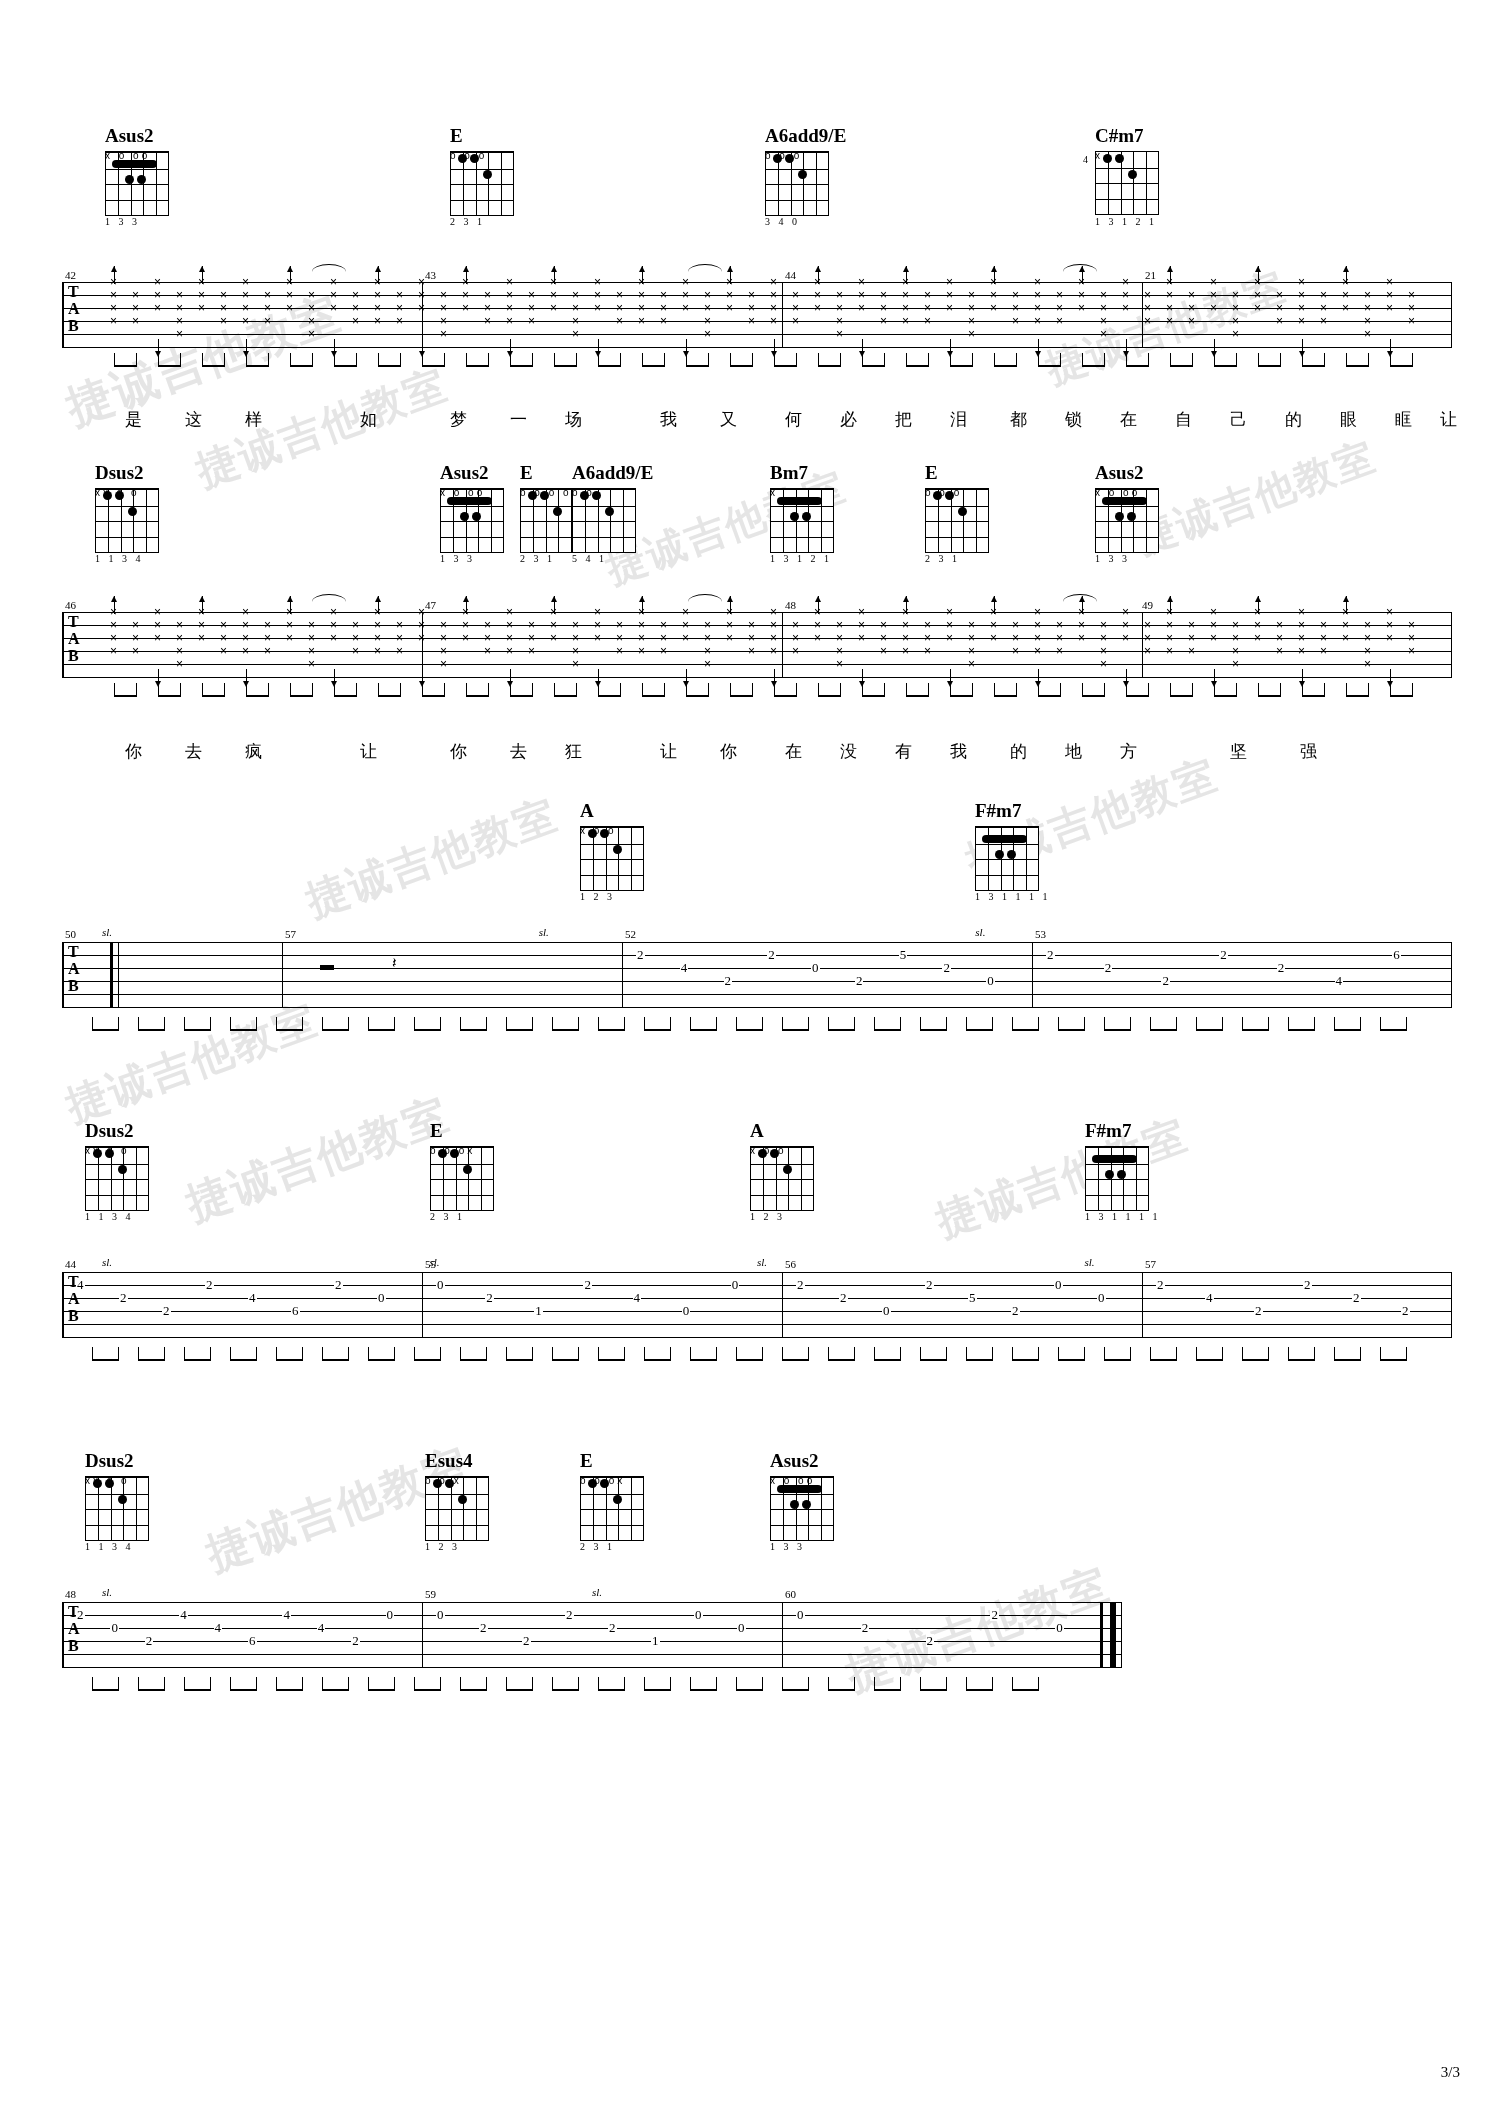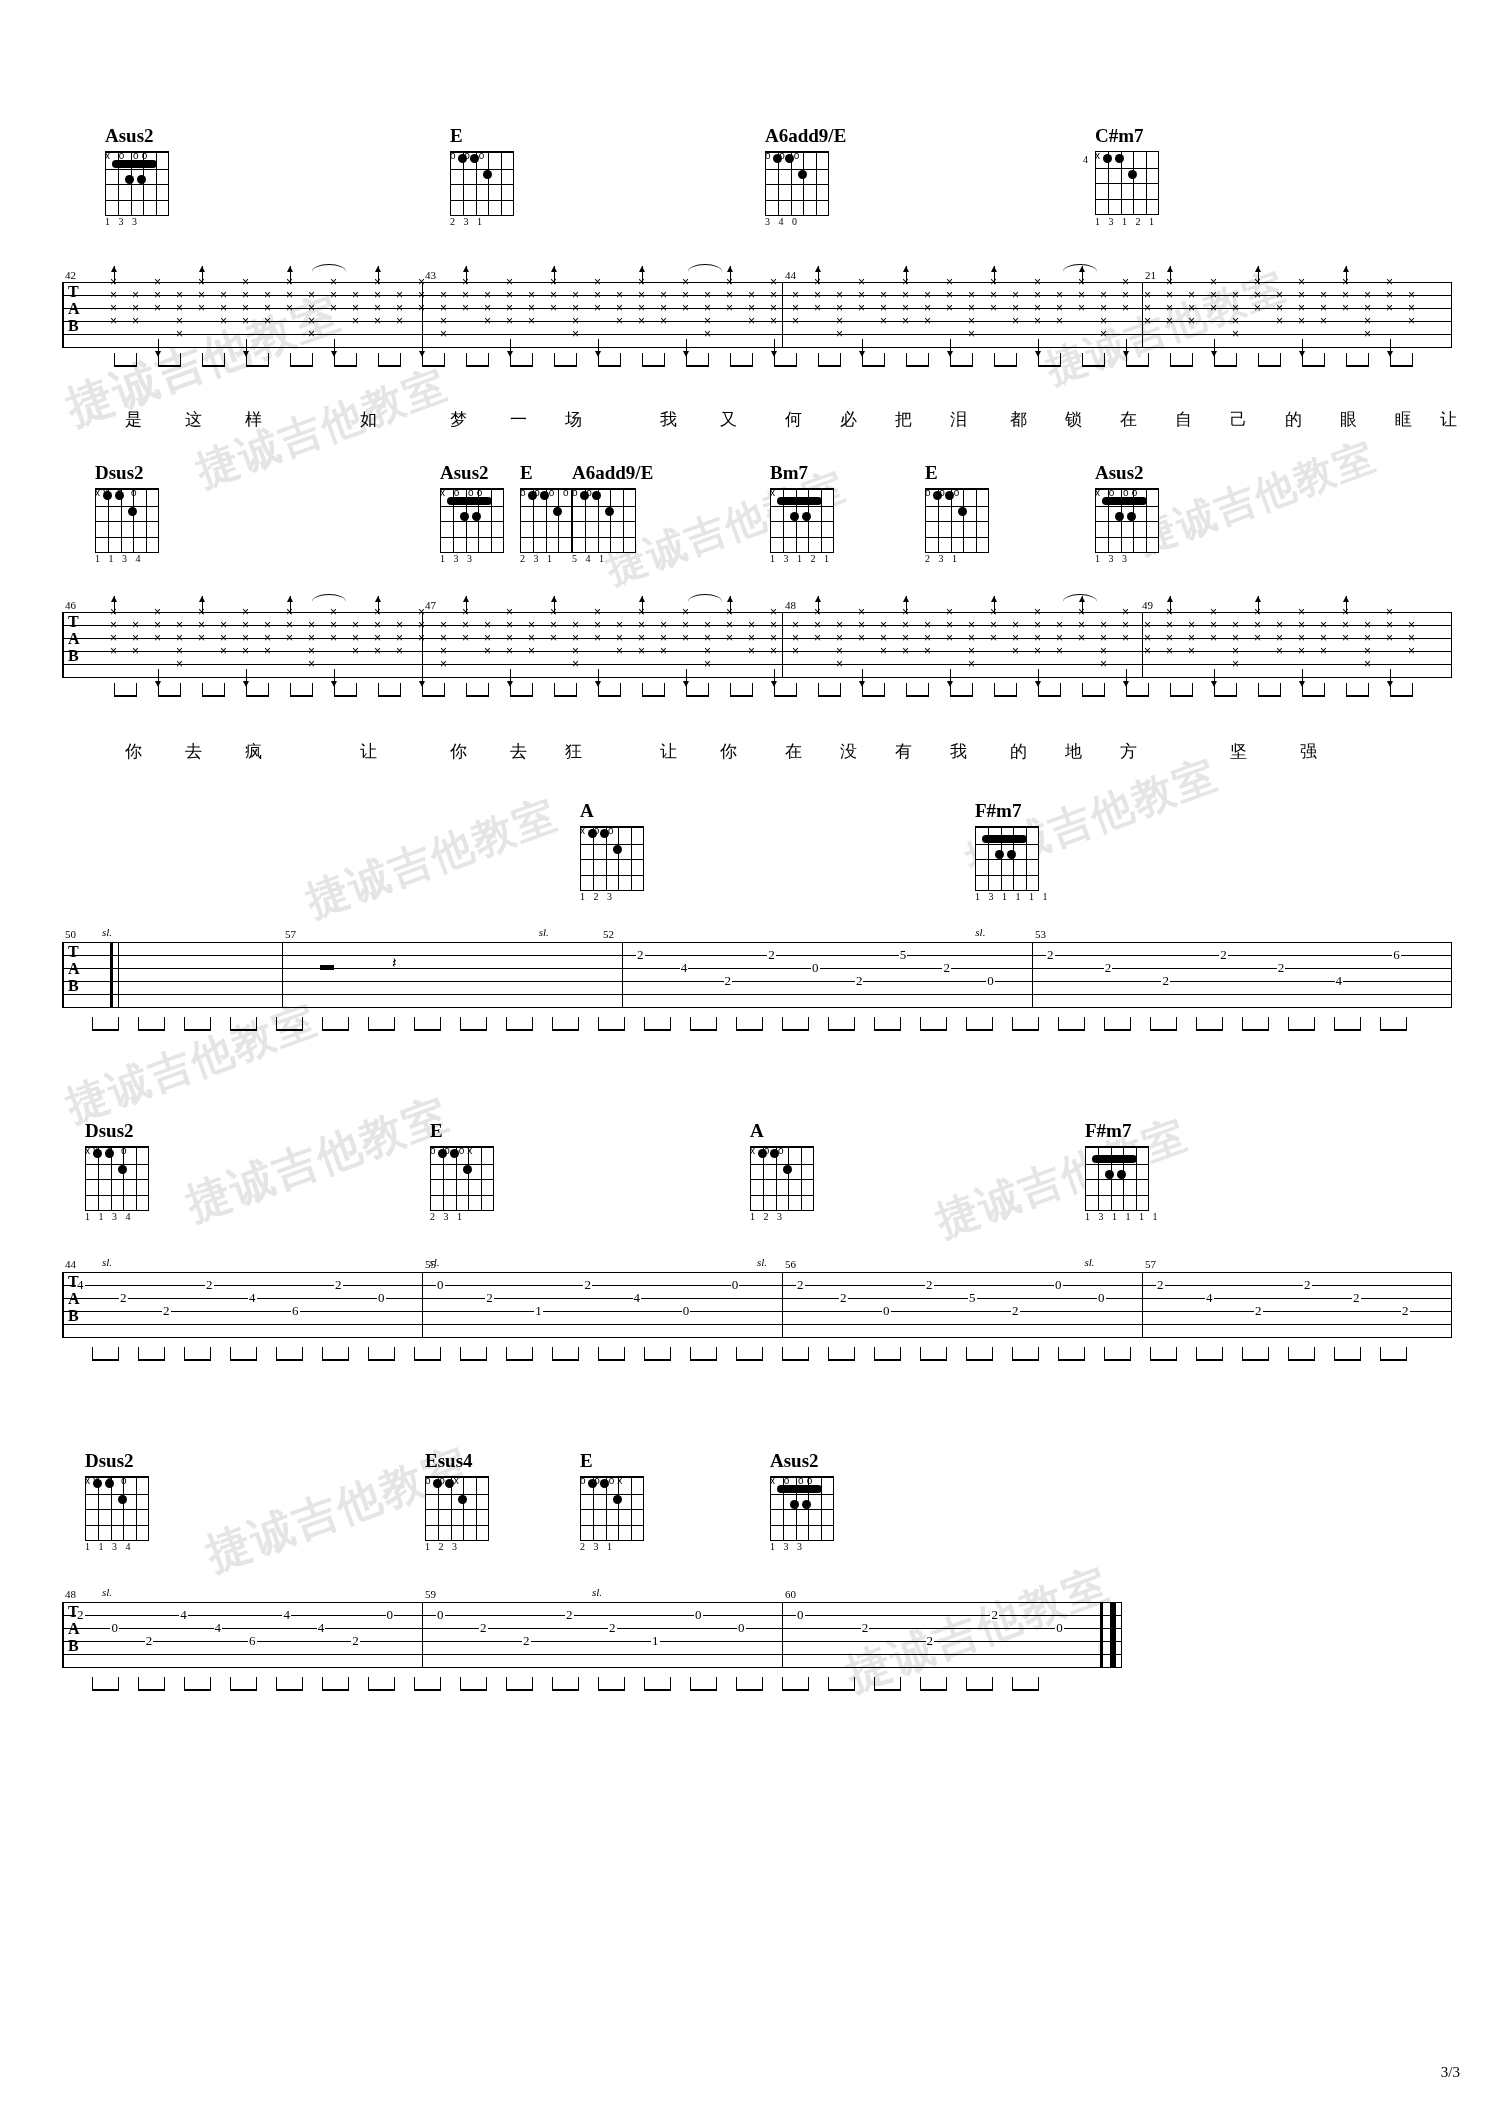--- a/index.html
+++ b/index.html
@@ -1019,21 +1019,21 @@
         <div class="sline" style="top:87px;width:1390px;"></div>
         <div class="bar" style="left:0;height:65px;top:22px;width:2px;"></div>
         <div class="bar" style="left:1389px;height:65px;top:22px;"></div>
         <div class="tabT" style="top:24px;">T</div>
         <div class="tabA" style="top:41px;">A</div>
         <div class="tabB" style="top:58px;">B</div>
         <div class="measno" style="left:3px;top:8px;">50</div>
         <div class="bar" style="left:220px;height:65px;top:22px;"></div>
         <div class="measno" style="left:223px;top:8px;">57</div>
         <div class="bar" style="left:560px;height:65px;top:22px;"></div>
-        <div class="measno" style="left:541px;top:8px;">52</div>
+        <div class="measno" style="left:563px;top:8px;">52</div>
         <div class="bar" style="left:970px;height:65px;top:22px;"></div>
         <div class="measno" style="left:973px;top:8px;">53</div>
         <div class="restbar" style="left:258px;top:45px;"></div>
         <div class="rest" style="left:330px;top:35px;">𝄽</div>
         <div class="num" style="left:574px;top:28px;">2</div>
         <div class="num" style="left:617.7777777777778px;top:41px;">4</div>
         <div class="num" style="left:661.5555555555555px;top:54px;">2</div>
         <div class="num" style="left:705.3333333333334px;top:28px;">2</div>
         <div class="num" style="left:749.1111111111111px;top:41px;">0</div>
         <div class="num" style="left:792.8888888888889px;top:54px;">2</div>

